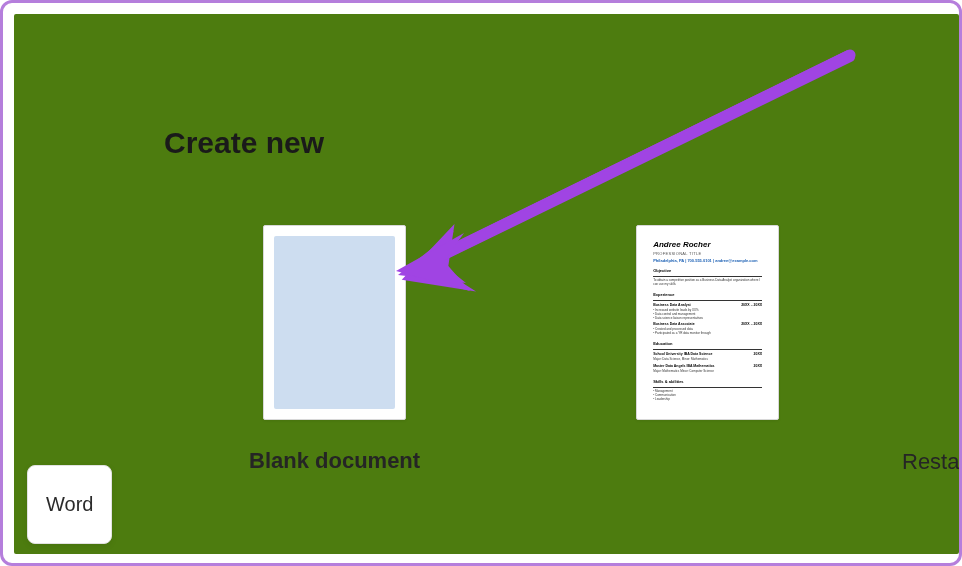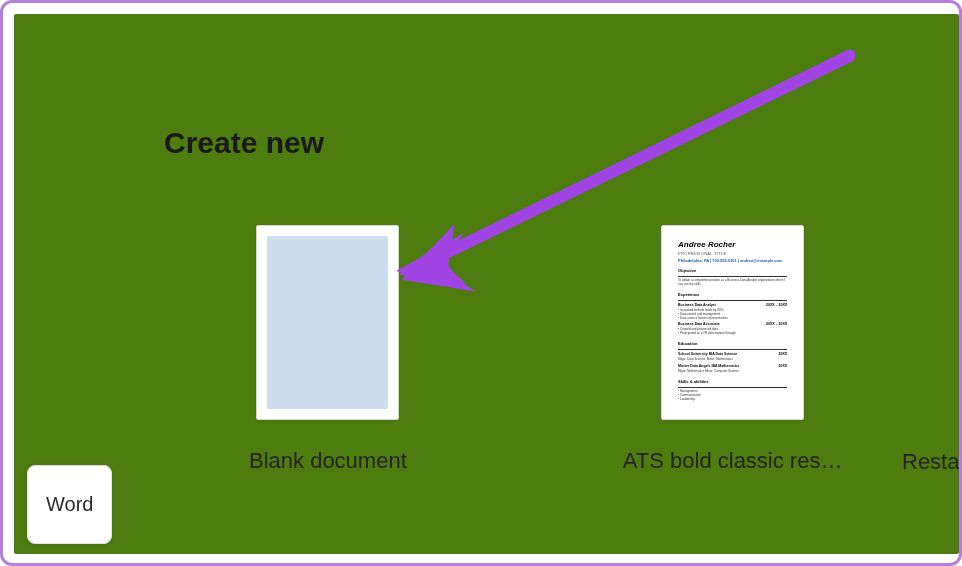--- a/index.html
+++ b/index.html
@@ -77,20 +77,21 @@
     }
     .template-label {
       margin-top: 28px;
       font-size: 22px;
       color: #252525;
       text-align: center;
       white-space: nowrap;
       max-width: 260px;
       overflow: hidden;
       text-overflow: ellipsis;
+      font-weight: bold;
     }
     .template-card.third {
       position: absolute;
       left: 945px;
       top: 211px;
     }
     .template-card.third .template-thumb-partial {
       width: 10px;
       height: 195px;
       background: #fff;
@@ -232,21 +233,20 @@
           <div class="resume-row">
             <span class="rt">Master Data Angels IBA Mathematics</span>
             <span class="rd">20XX</span>
           </div>
           <div class="resume-tiny">Major: Mathematics Minor: Computer Science</div>
           <div class="resume-h">Skills &amp; abilities</div>
           <div class="resume-hr"></div>
           <div class="resume-tiny">• Management<br>• Communication<br>• Leadership</div>
         </div>
       </div>
-      <div class="template-label">ATS bold classic res…</div>
     </div>
 
   </div>
 
   <div class="template-card third">
     <div class="template-thumb-partial"></div>
   </div>
   <div class="third-label">Restau</div>
 
 </div>

